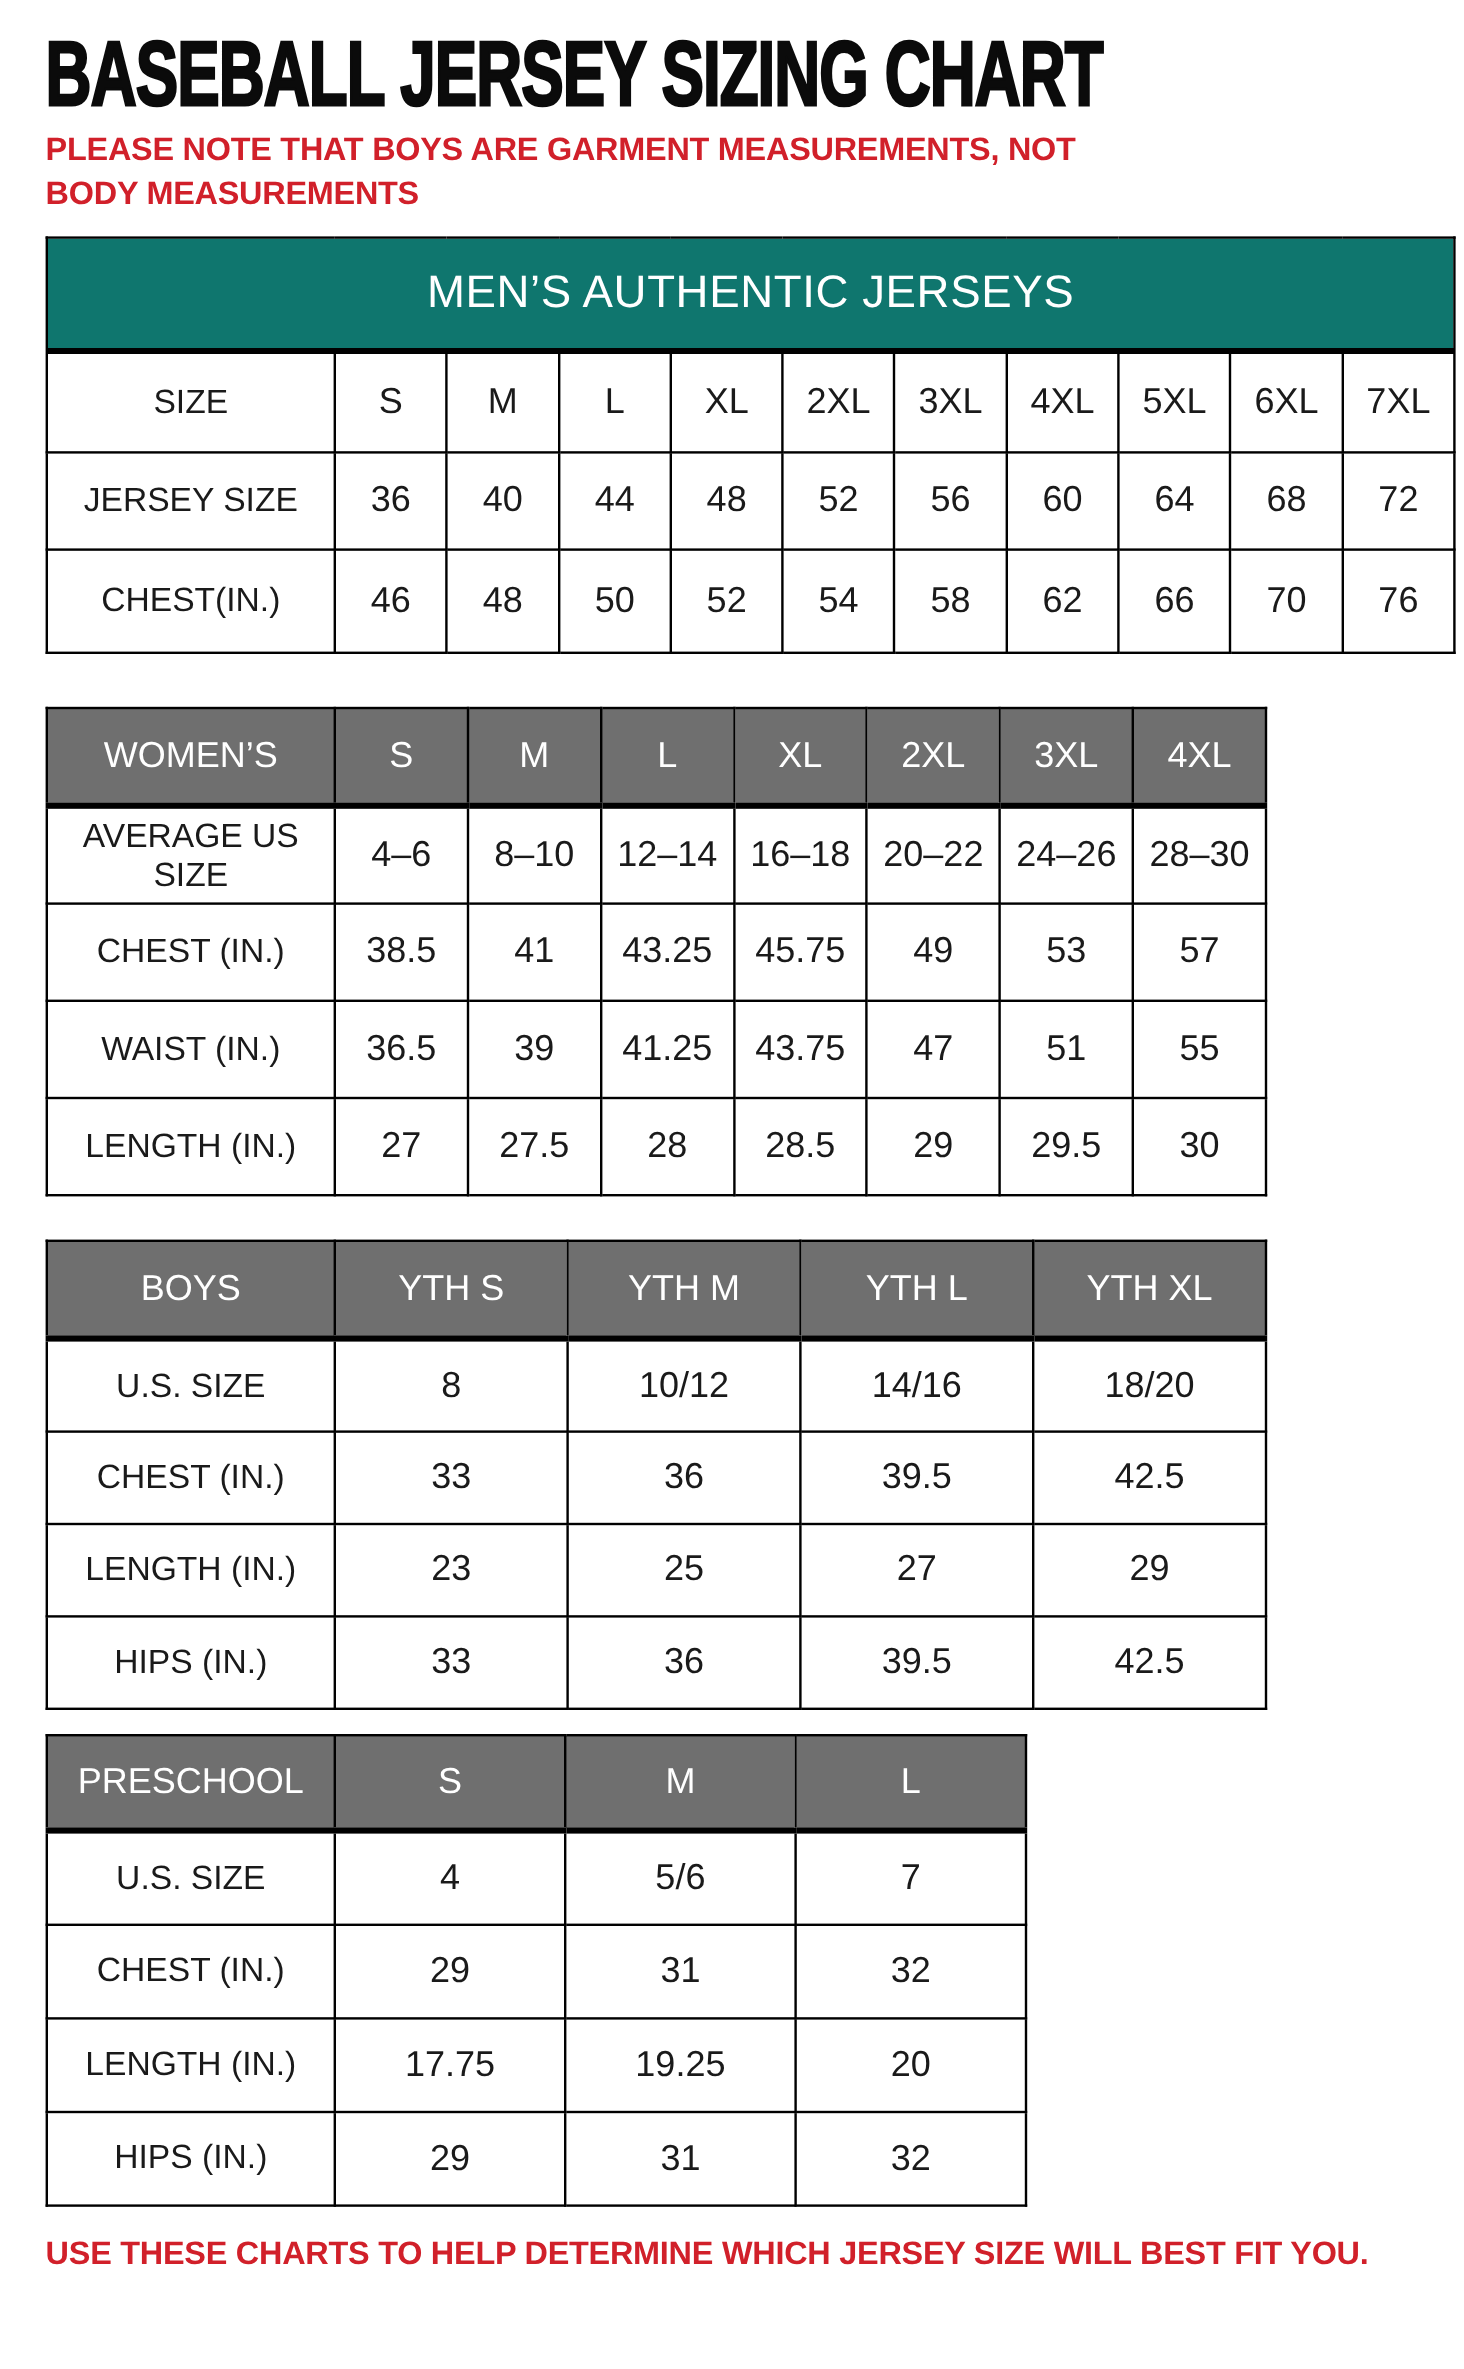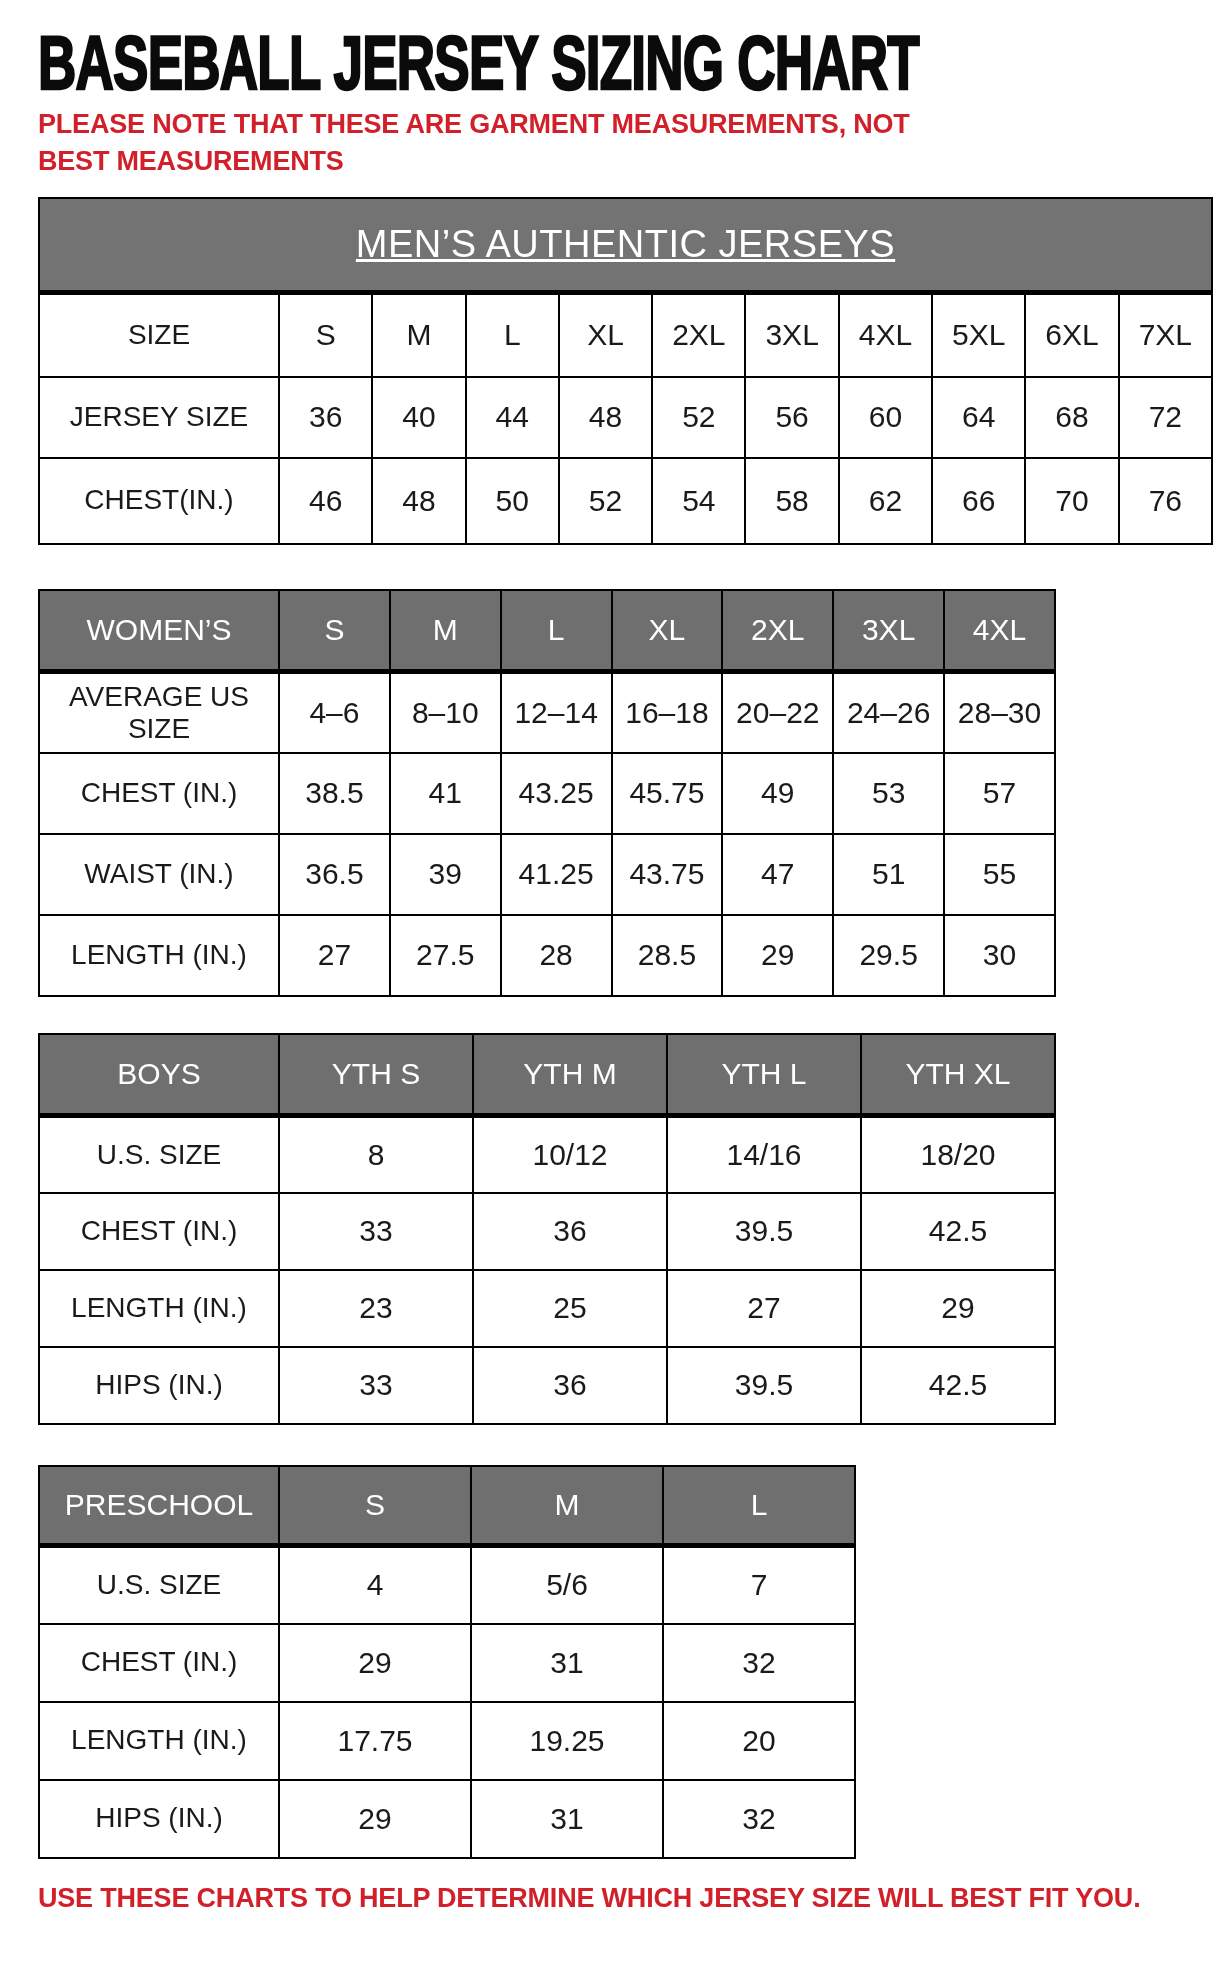--- a/index.html
+++ b/index.html
@@ -49,38 +49,37 @@
     border:2px solid #000;
     text-align:center;
     vertical-align:middle;
     font-weight:normal;
     padding:0 4px;
     overflow:hidden;
   }
   col.label-col { width:240px; }
 
   .banner-cell {
-    background:#737373; color:#ffffff;
+    background:#0f766e; color:#ffffff;
     font-size:38px; letter-spacing:0.5px;
     border-bottom:5px solid #000 !important;
-    text-decoration:underline;
   }
   tr.ghead th {
     background:#6f6f6f; color:#ffffff;
     font-size:30px;
     border-bottom:5px solid #000;
   }
   th.row-label { font-size:28px; line-height:1.15; }
   td.data-cell { font-size:30px; }
 
   
   table.mens      { width:1175px; margin-top:16px; }
   table.womens    { width:1018px; margin-top:44px; }
   table.boys      { width:1018px; margin-top:36px; }
-  table.preschool { width:818px;  margin-top:40px; }
+  table.preschool { width:818px;  margin-top:20px; }
 
   .mens tbody tr:nth-child(1){ height:95px; }
   .mens tbody tr:nth-child(2){ height:84px; }
   .mens tbody tr:nth-child(3){ height:81px; }
   .mens tbody tr:nth-child(4){ height:86px;border-radius:13px; }
   .mens tbody tr:nth-child(5){ height:83px; }
 
   .womens tbody tr{ height:81px; }
   .womens tbody tr:first-child{ height:82px; }
 
@@ -90,21 +89,21 @@
   .preschool tbody tr{ height:78px; }
   .preschool tbody tr:first-child{ height:80px; }
 </style>
 </head>
 <body>
 
 <div class="page">
 
   <h1 class="title"><span class="title-inner">BASEBALL JERSEY SIZING CHART</span></h1>
 
-  <p class="note">PLEASE NOTE THAT THESE ARE GARMENT MEASUREMENTS, NOT BEST MEASUREMENTS</p>
+  <p class="note">PLEASE NOTE THAT BOYS ARE GARMENT MEASUREMENTS, NOT BODY MEASUREMENTS</p>
 
   <table class="tbl mens">
       <colgroup>
         <col class="label-col">
         <col>
         <col>
         <col>
         <col>
         <col>
         <col>

